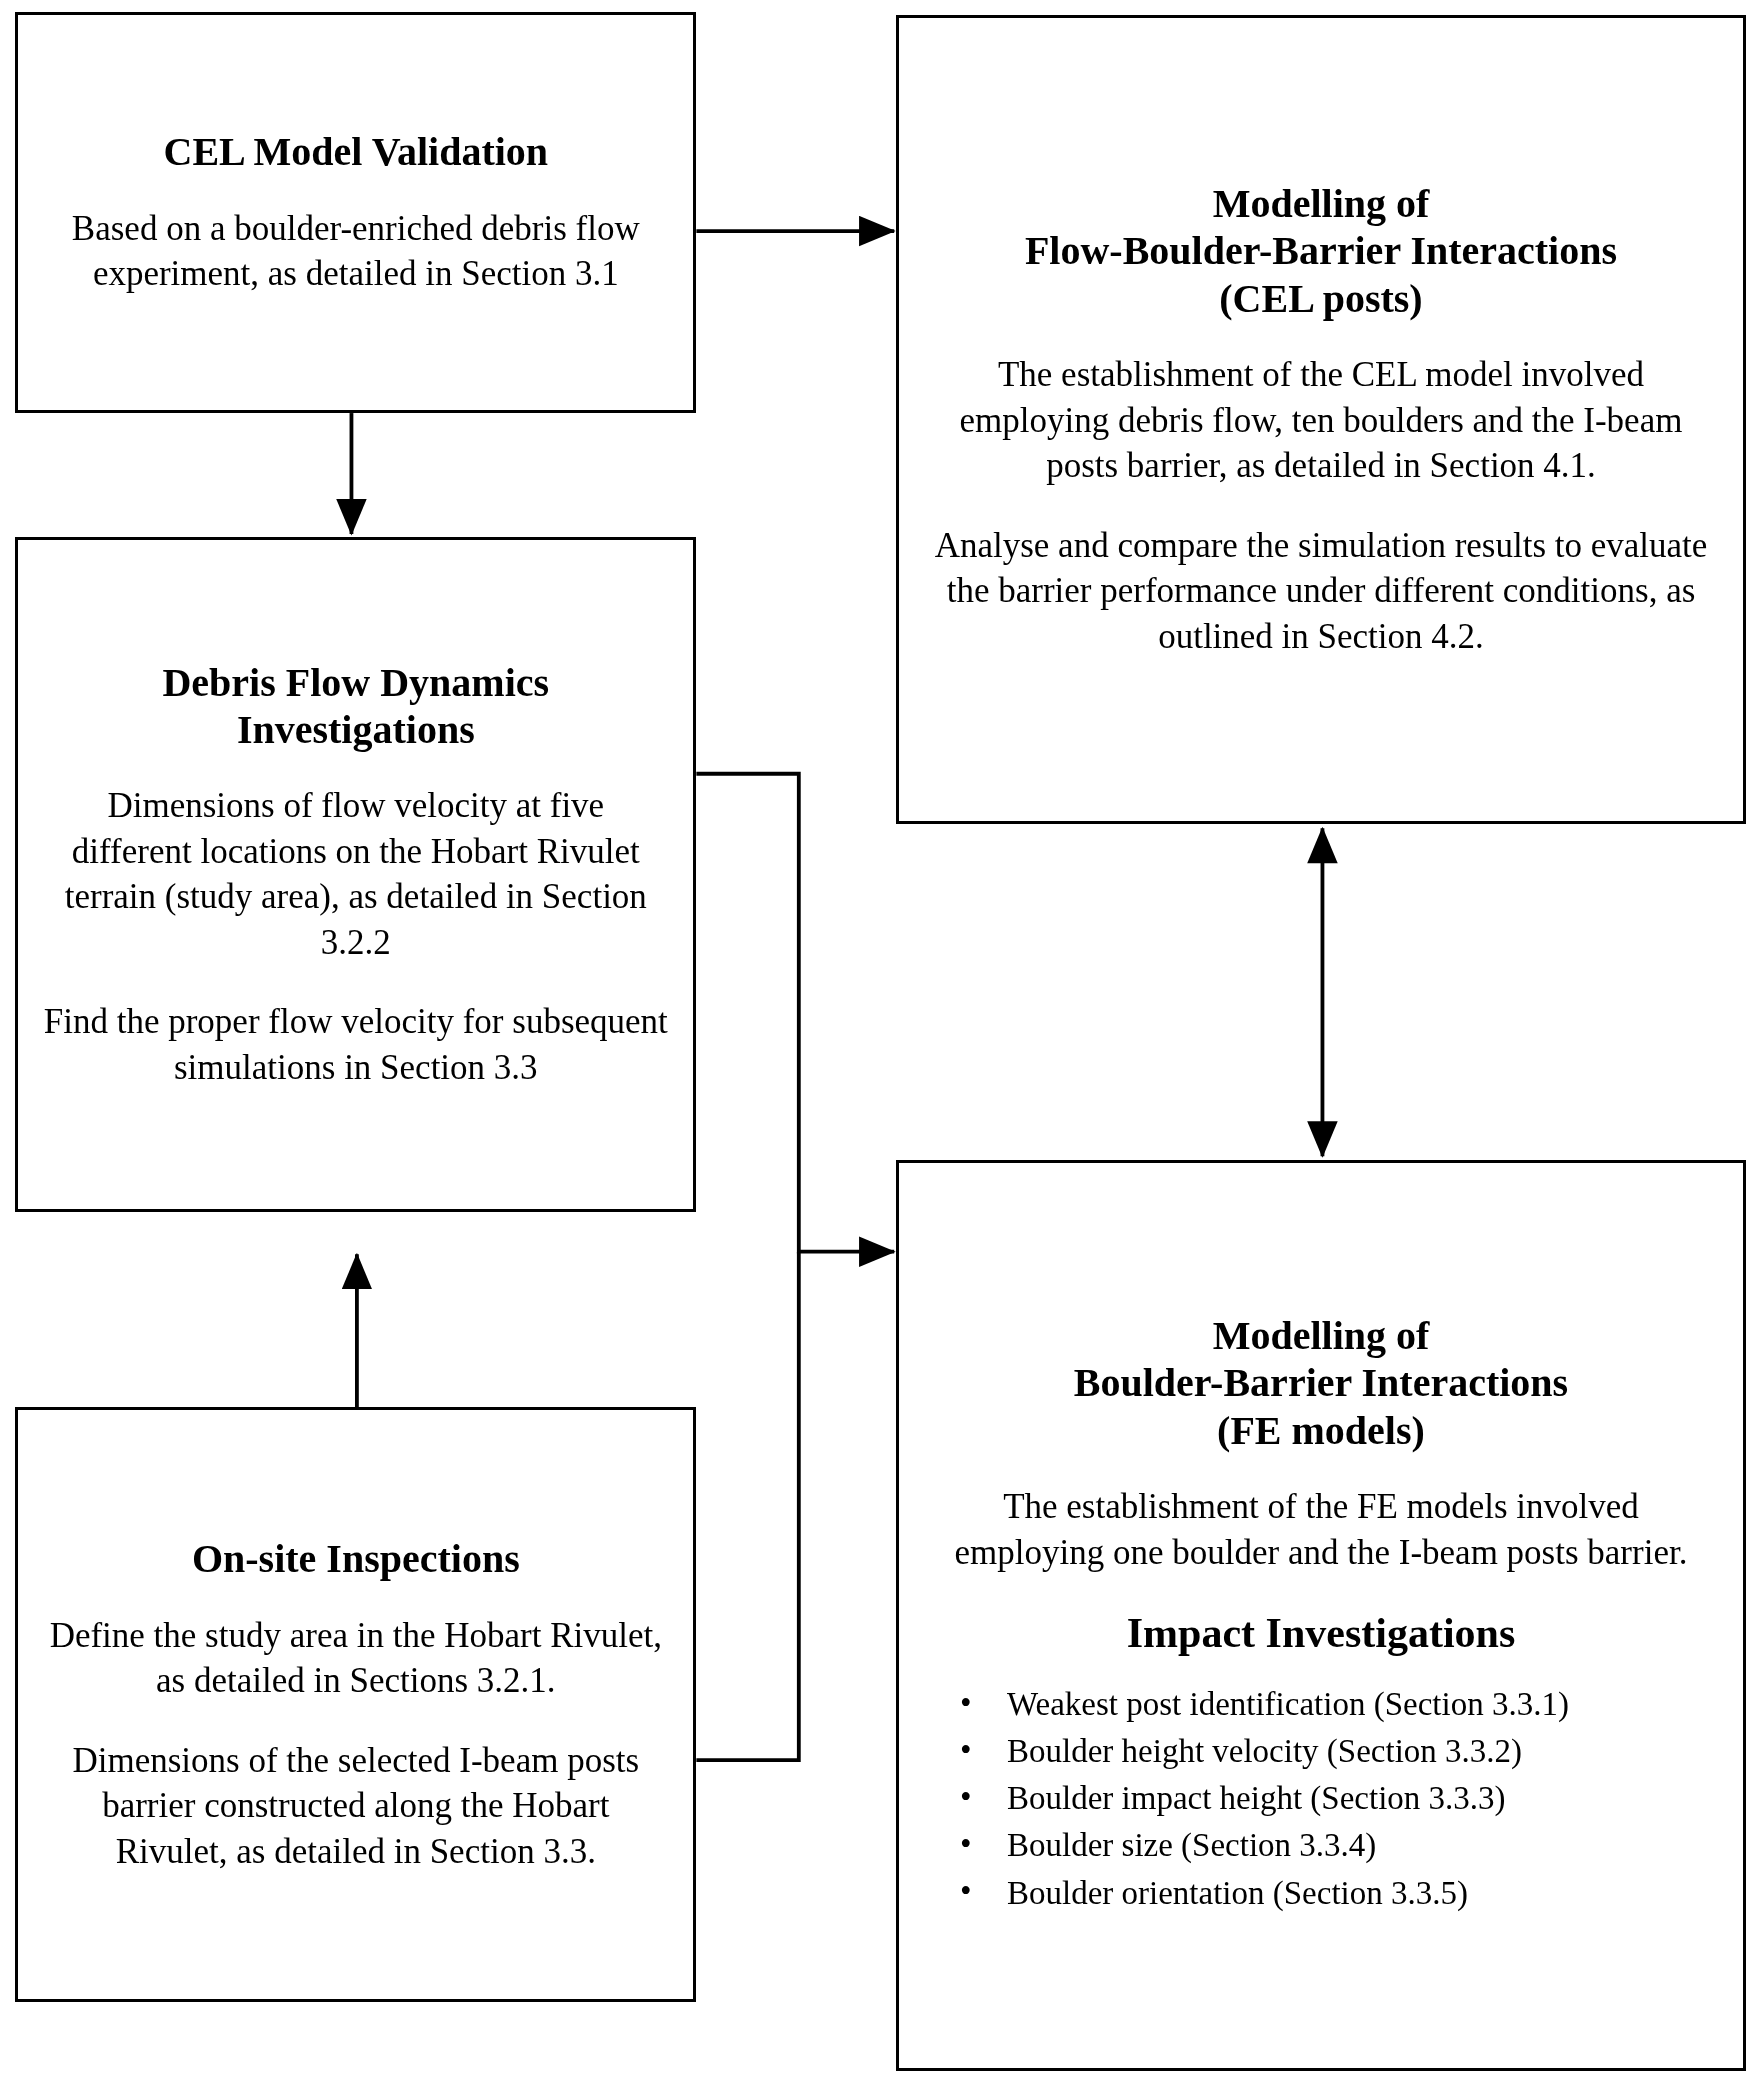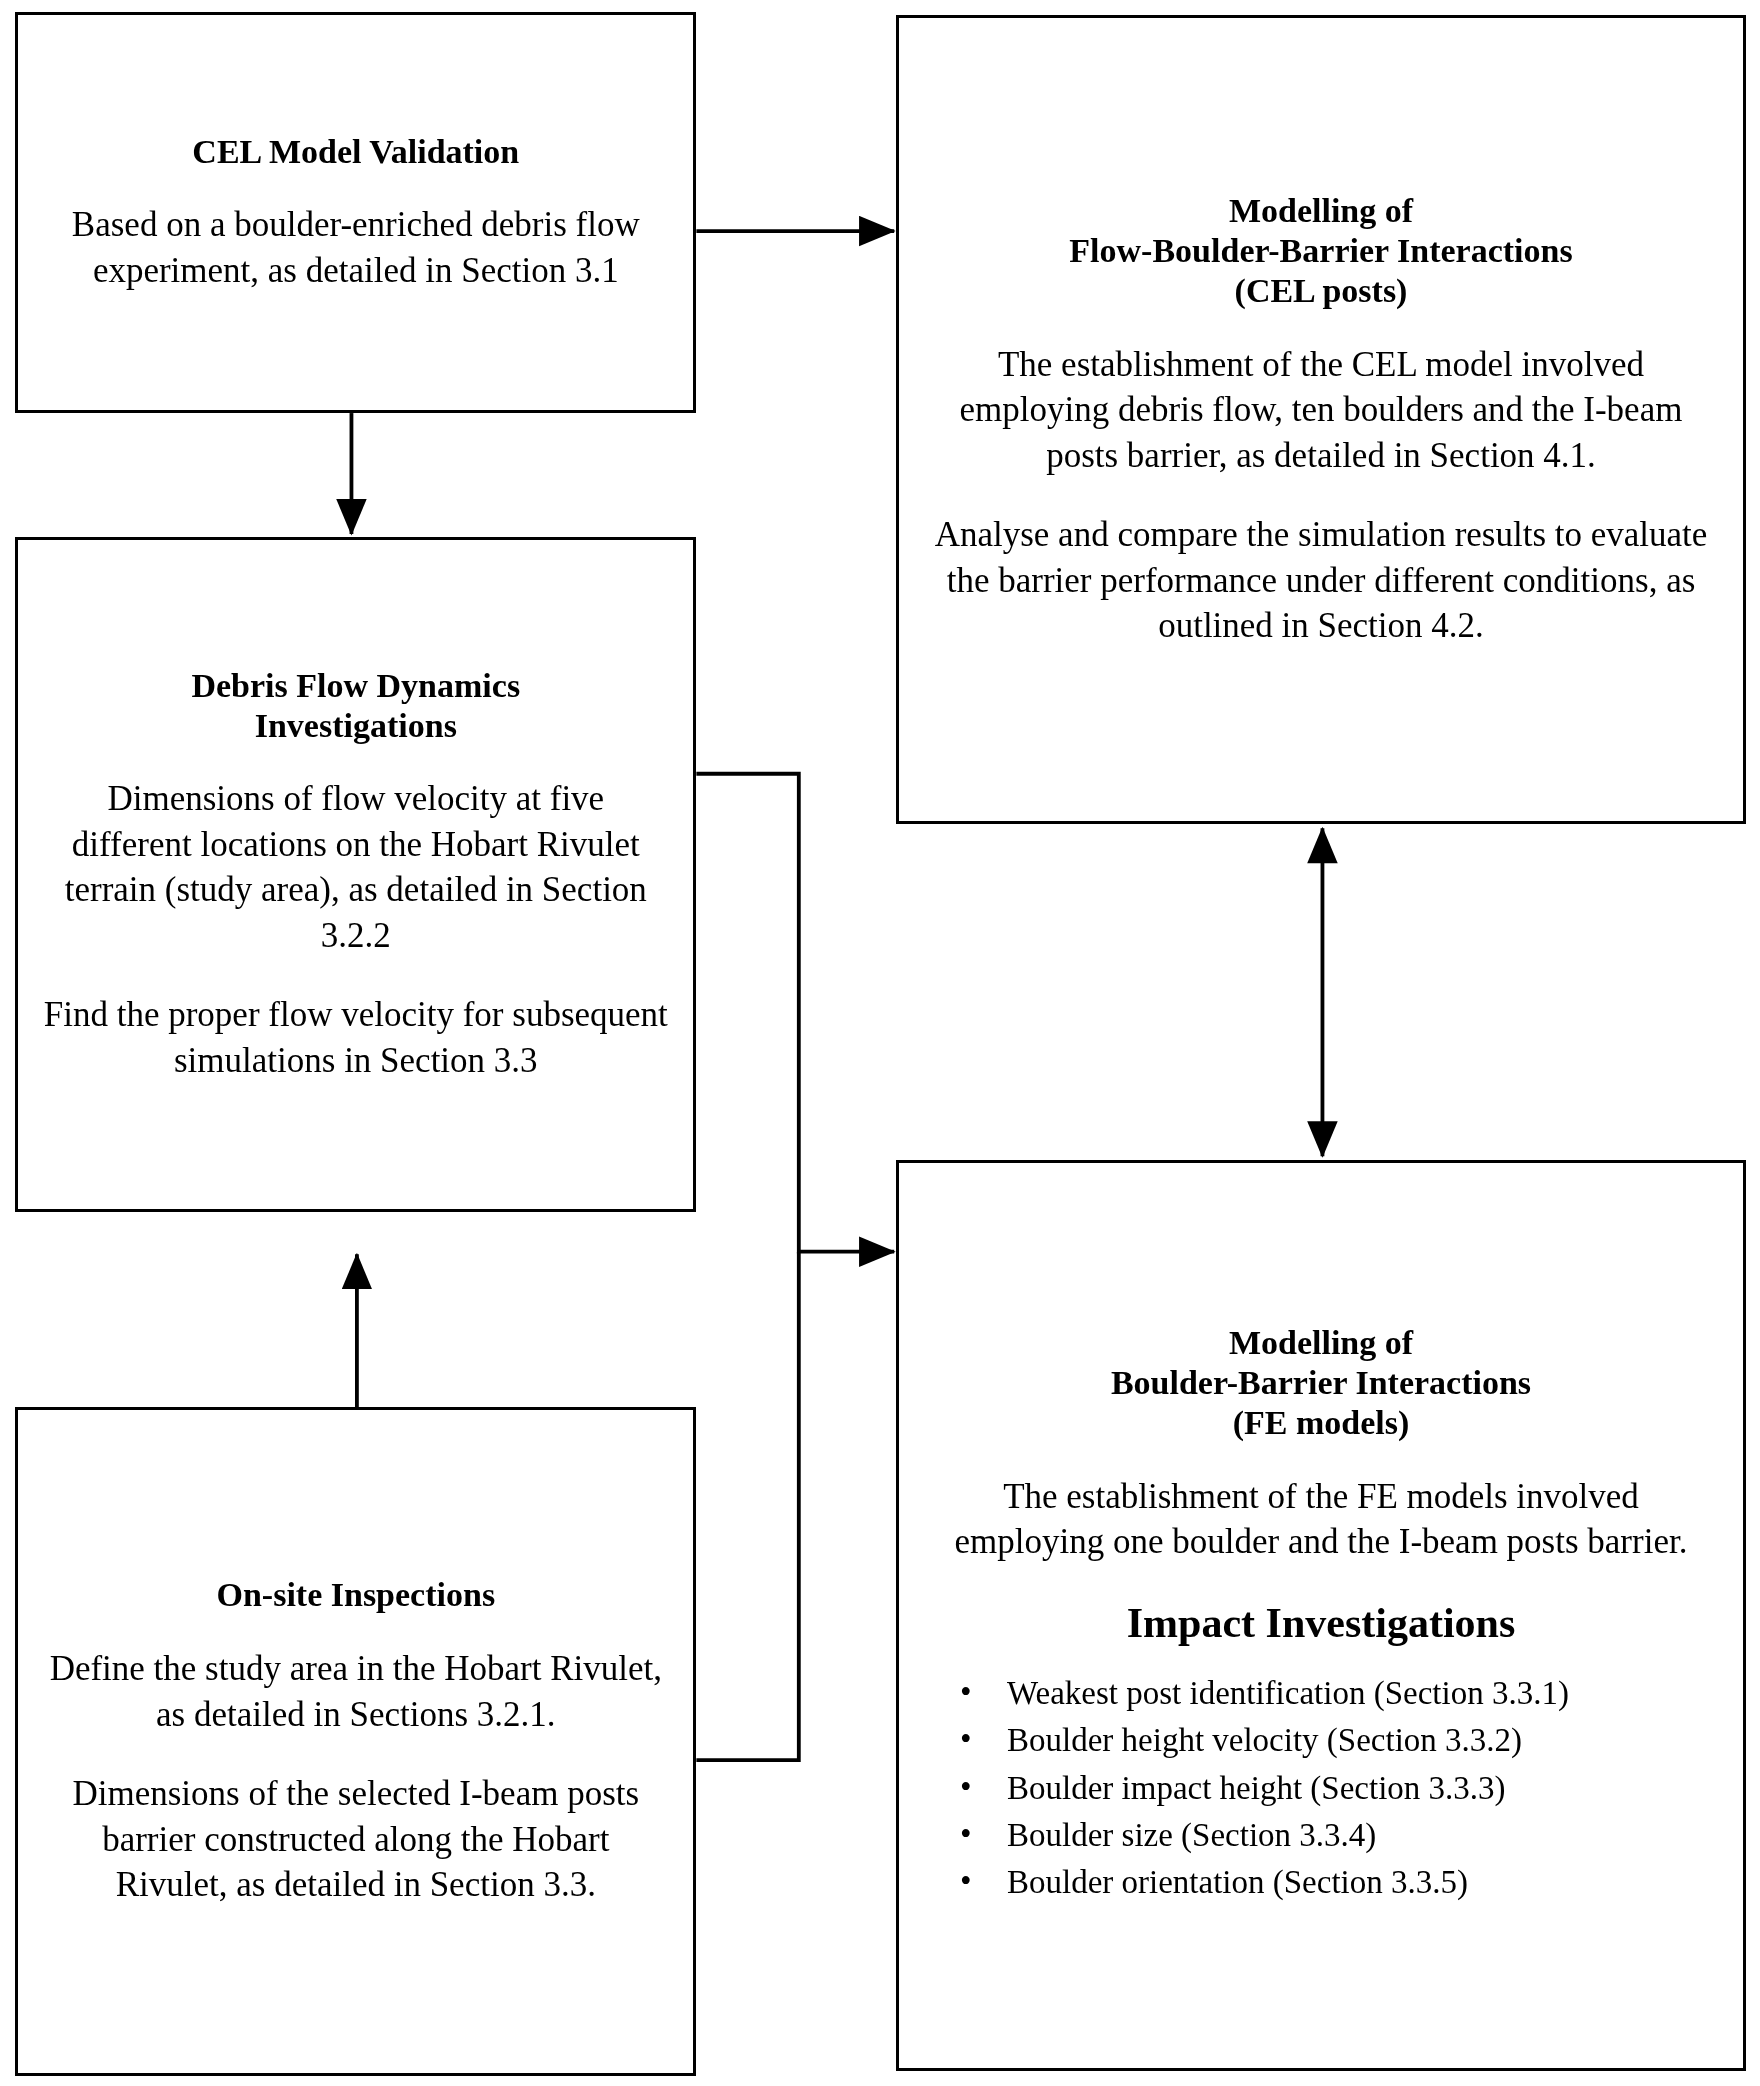--- a/index.html
+++ b/index.html
@@ -28,21 +28,21 @@
     align-items: center;
     text-align: center;
   }
   .node-inner {
     width: 100%;
     padding: 0 25px;
     box-sizing: border-box;
   }
   .ttl {
     font-weight: bold;
-    font-size: 34px;
+    font-size: 40px;
     line-height: 1.18;
     margin: 0 0 30.5px 0;
     text-align: center;
   }
   .para {
     font-size: 35px;
     line-height: 1.30;
     margin: 0 0 34px 0;
     text-align: center;
   }
@@ -123,21 +123,21 @@
     <div class="node-inner">
       <div class="ttl">
         <span>Debris Flow Dynamics</span><br>
         <span>Investigations</span>
       </div>
       <div class="para">Dimensions of flow velocity at five different locations on the Hobart Rivulet terrain (study area), as detailed in Section 3.2.2</div>
       <div class="para">Find the proper flow velocity for subsequent simulations in Section 3.3</div>
     </div>
   </div>
 
-  <div class="node" style="left:15.3px; top:1407px; width:681px; height:669px;">
+  <div class="node" style="left:15.3px; top:1407px; width:681px; height:595px;">
     <div class="node-inner">
       <div class="ttl">On-site Inspections</div>
       <div class="para">Define the study area in the Hobart Rivulet, as detailed in Sections 3.2.1.</div>
       <div class="para">Dimensions of the selected I-beam posts barrier constructed along the Hobart Rivulet, as detailed in Section 3.3.</div>
     </div>
   </div>
 
   <div class="node" style="left:896px; top:15.3px; width:850px; height:809px;">
     <div class="node-inner">
       <div class="ttl">

